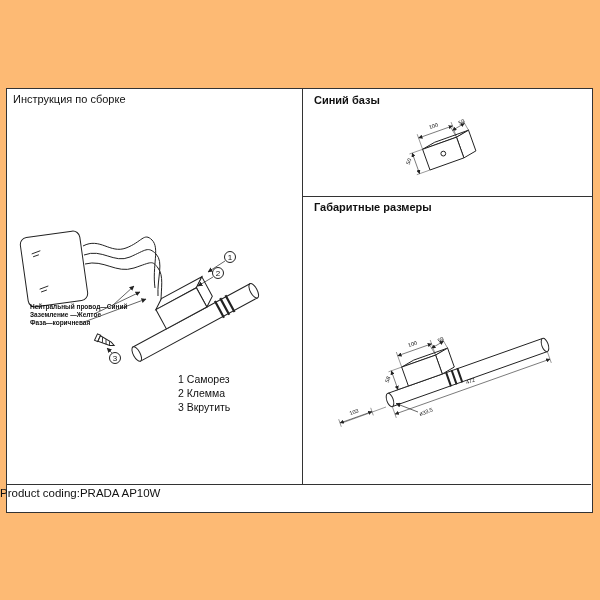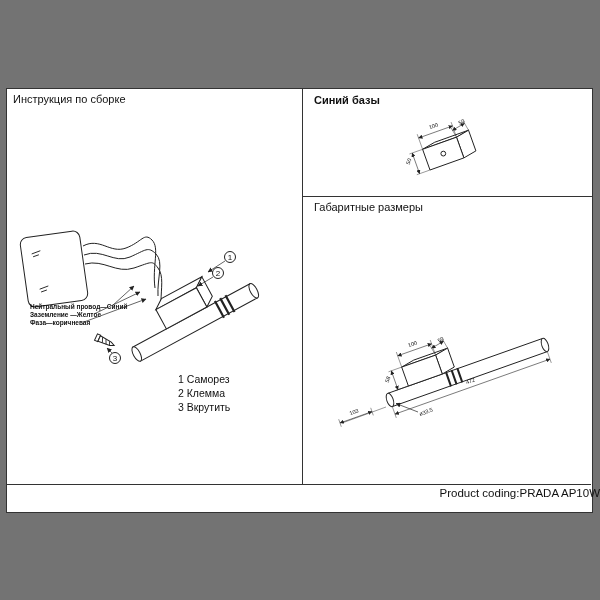--- a/index.html
+++ b/index.html
@@ -1,26 +1,26 @@
 <!DOCTYPE html>
 <html><head>
 <meta charset="utf-8">
 <style>
   html,body{margin:0;padding:0;background:#fff;}
-  .page{position:relative;width:600px;height:600px;background:#737373;overflow:hidden;
+  .page{position:relative;width:600px;height:600px;background:#fdba74;overflow:hidden;
         font-family:"Liberation Sans","DejaVu Sans",sans-serif;color:#111;}
   .border-box{position:absolute;left:6px;top:88px;width:585px;height:423px;border:1px solid #333;background:#fff;}
   .v-div{position:absolute;left:302px;top:89px;width:1px;height:395px;background:#333;}
   .h-div-right{position:absolute;left:302px;top:196px;width:290px;height:1px;background:#333;}
   .h-div-bottom{position:absolute;left:7px;top:484px;width:584px;height:1px;background:#333;}
   .title{position:absolute;font-size:11px;white-space:nowrap;}
   .asm-title{left:13px;top:93px;}
   .base-title{left:314px;top:94px;font-weight:bold;}
-  .overall-title{left:314px;top:201px;font-weight:normal;}
-  .product-coding{position:absolute;left:0;top:487px;width:600px;text-align:right;font-size:11.5px;}
+  .overall-title{left:314px;top:201px;font-weight:bold;}
+  .product-coding{position:absolute;left:0;top:487px;width:600px;text-align:left;font-size:11.5px;}
   svg{position:absolute;}
   .asm-svg{left:6px;top:100px;}
   .base-svg{left:302px;top:112px;}
   .overall-svg{left:302px;top:210px;}
   svg text{fill:#111;}
   .dim-line{stroke:#222;stroke-width:0.6;fill:none;}
   .ext-line{stroke:#333;stroke-width:0.5;fill:none;}
   .leader{stroke:#222;stroke-width:0.7;fill:none;}
   .dim-label{font-size:5.5px;}
 </style>

